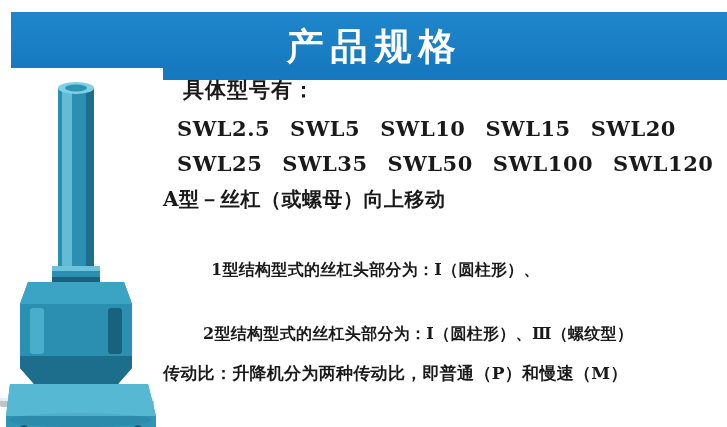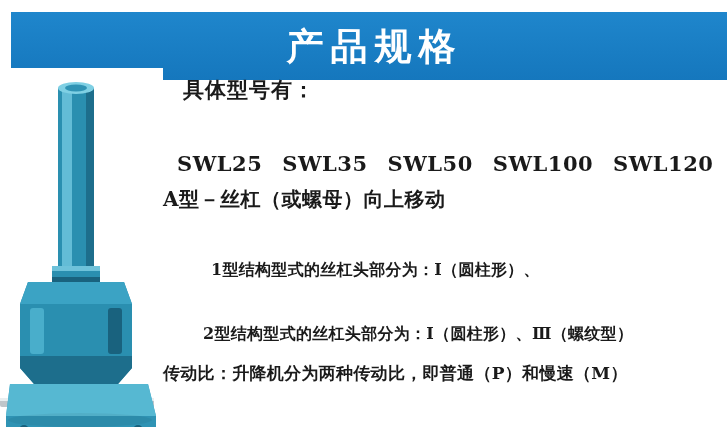--- a/index.html
+++ b/index.html
@@ -156,20 +156,23 @@
       <circle cx="138" cy="362" r="5" fill="#17607c"></circle>
 
       <ellipse cx="80" cy="352" rx="72" ry="7" fill="#000000" opacity="0.05"></ellipse>
     </svg>
   </div>
 
   <div id="text-block">
 
     <div class="line l-head">具体型号有：</div>
 
+    <div class="line l-models l-models-1">
+      <span>SWL2.5</span><span class="model-gap"></span><span>SWL5</span><span class="model-gap"></span><span>SWL10</span><span class="model-gap"></span><span>SWL15</span><span class="model-gap"></span><span>SWL20</span>
+    </div>
 
     <div class="line l-models l-models-2">
       <span>SWL25</span><span class="model-gap"></span><span>SWL35</span><span class="model-gap"></span><span>SWL50</span><span class="model-gap"></span><span>SWL100</span><span class="model-gap"></span><span>SWL120</span>
     </div>
 
     <div class="line l-type l-type-a">A型－丝杠（或螺母）向上移动</div>
 
     <div class="line l-desc l-desc-1">1型结构型式的丝杠头部分为：Ⅰ（圆柱形）、</div>
     <div class="line l-desc l-desc-3">2型结构型式的丝杠头部分为：Ⅰ（圆柱形）、Ⅲ（螺纹型）</div>
 

